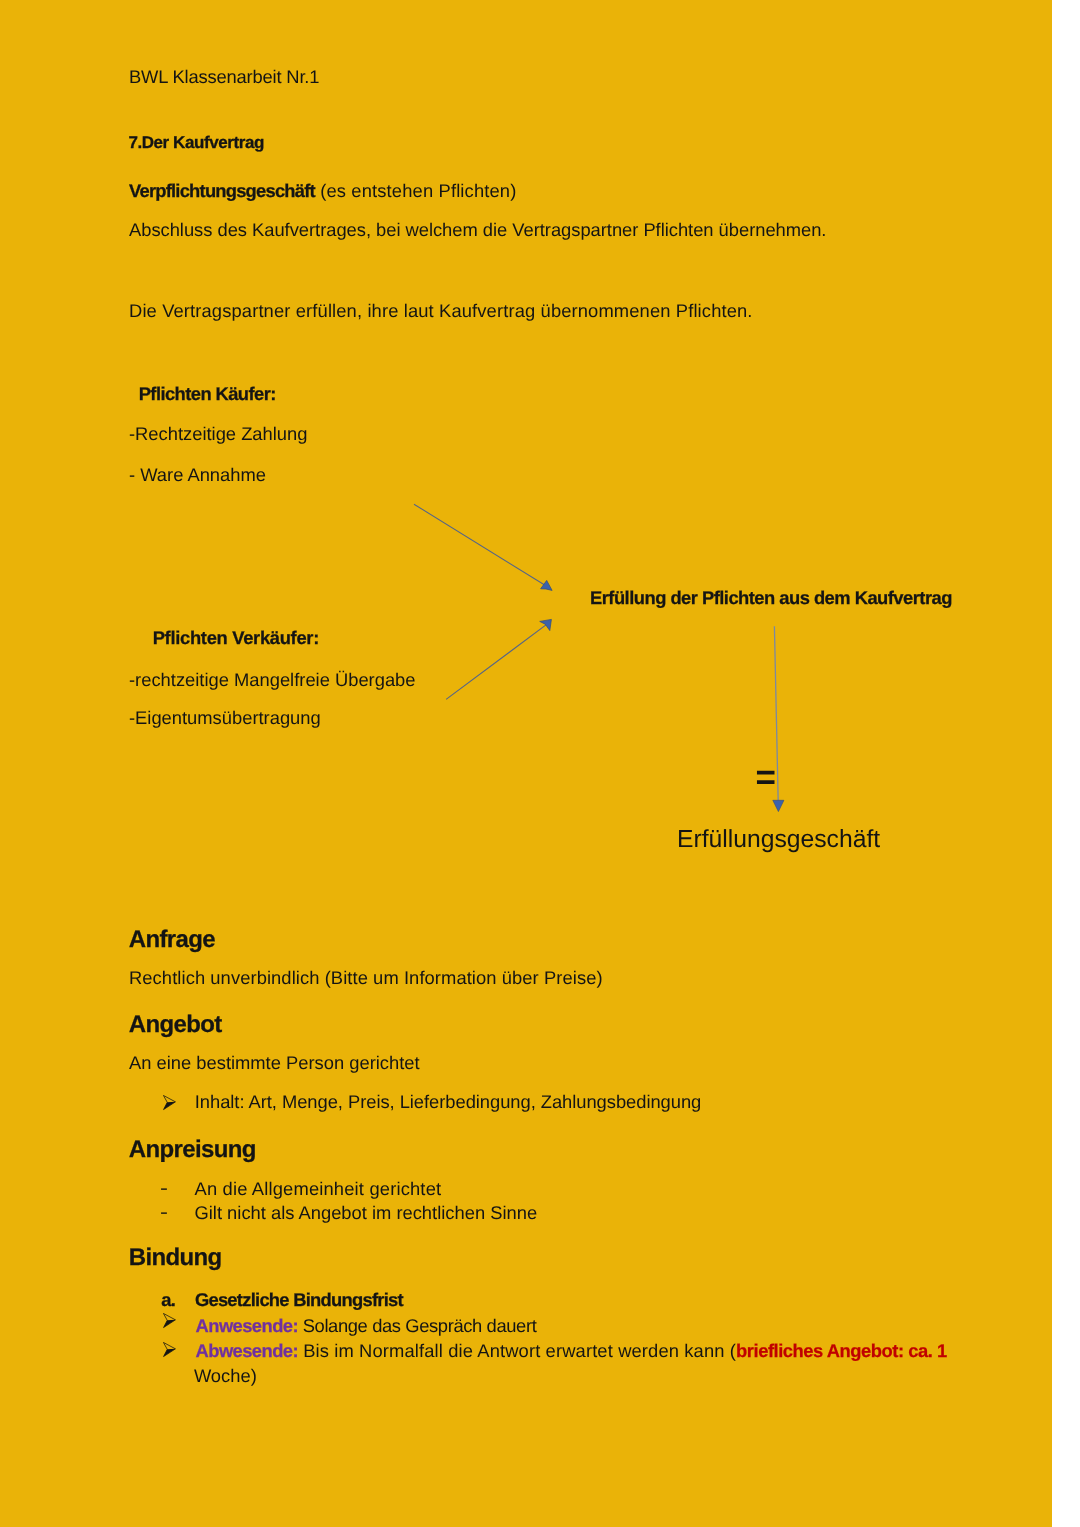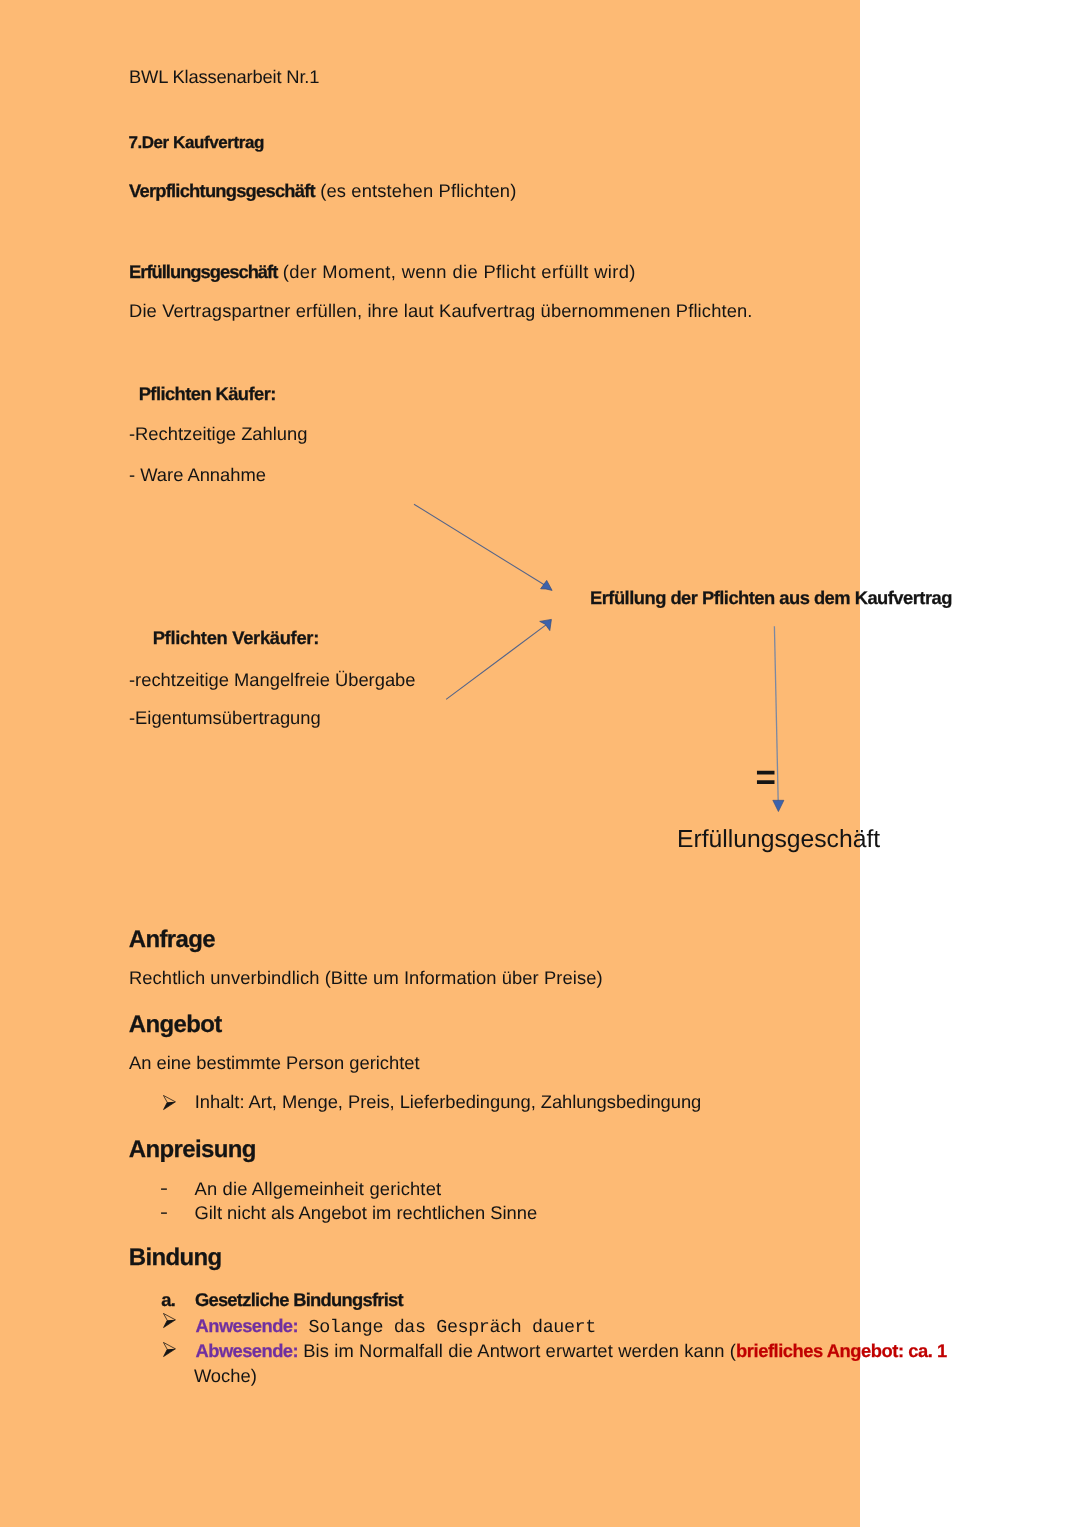--- a/index.html
+++ b/index.html
@@ -1,19 +1,19 @@
 <!DOCTYPE html>
 <html><head>
 <meta charset="utf-8">
 <title>BWL Klassenarbeit Nr.1</title>
 <style>
   html,body{margin:0;padding:0;}
   body{width:1080px;height:1527px;background:#ffffff;overflow:hidden;
        font-family:"Liberation Sans",sans-serif;-webkit-font-smoothing:antialiased;text-rendering:geometricPrecision;}
-  #page{position:relative;width:860px;height:1527px;background:#fdba74;}
+  #page{position:relative;width:1052px;height:1527px;background:#eab308;}
   .ln{position:absolute;font-size:18.35px;line-height:1;color:#141414;white-space:pre;
        -webkit-font-smoothing:antialiased;transform:translateZ(0);}
   .bold{font-weight:bold;letter-spacing:-0.57px;-webkit-text-stroke:0.25px currentColor;}
   .h1{font-size:17px;font-weight:bold;letter-spacing:-0.42px;-webkit-text-stroke:0.3px currentColor;}
   .h2{font-size:24px;font-weight:bold;letter-spacing:-0.62px;-webkit-text-stroke:0.25px currentColor;}
   .big{font-size:24.7px;}
   .eq{font-size:35px;font-weight:bold;}
   #arrows{position:absolute;left:0;top:0;width:1080px;height:1527px;pointer-events:none;}
 </style>
 </head>
@@ -33,22 +33,22 @@
     <g>
       <line x1="774.4" y1="626.3" x2="778.2" y2="801.5" stroke="#7a88a3" stroke-width="1.3"></line>
       <polygon points="772.8,800.3 783.9,800.3 778.4,811.6" fill="#3c62ab" stroke="#2f4a7d" stroke-width="0.6" stroke-linejoin="round"></polygon>
     </g>
   </svg>
 
   <div class="ln" style="left:129px;top:68px;letter-spacing:-0.17px;">BWL Klassenarbeit Nr.1</div>
   <div class="ln h1" style="left:128.4px;top:133.6px;">7.Der Kaufvertrag</div>
 
   <div class="ln" style="left:129px;top:181.6px;"><span class="bold" style="letter-spacing:-0.77px;">Verpflichtungsgeschäft</span><span style="letter-spacing:0.15px;"> (es entstehen Pflichten)</span></div>
+  <div class="ln" style="left:129px;top:221px;letter-spacing:-0.025px;">Abschluss des Kaufvertrages, bei welchem die Vertragspartner Pflichten übernehmen.</div>
 
-  <div class="ln" style="left:129px;top:263.1px;"><span class="bold" style="letter-spacing:-0.99px;">Erfüllungsgeschäft</span><span style="letter-spacing:0.36px;"> (der Moment, wenn die Pflicht erfüllt wird)</span></div>
   <div class="ln" style="left:129px;top:302px;letter-spacing:0.13px;">Die Vertragspartner erfüllen, ihre laut Kaufvertrag übernommenen Pflichten.</div>
 
   <div class="ln bold" style="left:128.7px;top:384.5px;padding-left:10px;">Pflichten Käufer:</div>
   <div class="ln" style="left:129px;top:425.3px;">-Rechtzeitige Zahlung</div>
   <div class="ln" style="left:129px;top:466.4px;">- Ware Annahme</div>
 
   <div class="ln bold" style="left:128.7px;top:629px;letter-spacing:-0.3px;padding-left:24px;">Pflichten Verkäufer:</div>
   <div class="ln" style="left:129px;top:671px;">-rechtzeitige Mangelfreie Übergabe</div>
   <div class="ln" style="left:129px;top:709.1px;">-Eigentumsübertragung</div>
 
@@ -75,21 +75,21 @@
   <div class="ln" style="left:194.5px;top:1204px;">Gilt nicht als Angebot im rechtlichen Sinne</div>
 
   <div class="ln h2" style="left:128.7px;top:1246.2px;">Bindung</div>
   <div class="ln bold" style="left:161.2px;top:1290.6px;">a.</div>
   <div class="ln bold" style="left:194.9px;top:1290.6px;letter-spacing:-0.73px;">Gesetzliche Bindungsfrist</div>
 
   <svg style="position:absolute;left:162.7px;top:1313.3px;" width="14" height="16" viewBox="0 0 14 16">
     <path d="M0.45 0.45 L12.45 6.85 L0.55 14.55 L4.25 7.35 Z" fill="none" stroke="#141414" stroke-width="0.75" stroke-linejoin="miter"></path>
     <path d="M4.25 7.35 L12.45 6.85 L0.55 14.55 Z" fill="#141414"></path>
   </svg>
-  <div class="ln" style="left:195.6px;top:1316.9px;"><span class="bold" style="color:#7030a0">Anwesende:</span><span style="letter-spacing:-0.37px;font-family:Liberation Mono, monospace;"> Solange das Gespräch dauert</span></div>
+  <div class="ln" style="left:195.6px;top:1316.9px;"><span class="bold" style="color:#7030a0">Anwesende:</span><span style="letter-spacing:-0.37px;"> Solange das Gespräch dauert</span></div>
 
   <svg style="position:absolute;left:162.7px;top:1341.6px;" width="14" height="16" viewBox="0 0 14 16">
     <path d="M0.45 0.45 L12.45 6.85 L0.55 14.55 L4.25 7.35 Z" fill="none" stroke="#141414" stroke-width="0.75" stroke-linejoin="miter"></path>
     <path d="M4.25 7.35 L12.45 6.85 L0.55 14.55 Z" fill="#141414"></path>
   </svg>
   <div class="ln" style="left:195.6px;top:1341.9px;"><span class="bold" style="color:#7030a0">Abwesende:</span><span style="letter-spacing:0.13px;"> Bis im Normalfall die Antwort erwartet werden kann (</span><span class="bold" style="color:#c00000;letter-spacing:-0.46px;">briefliches Angebot: ca. 1</span></div>
   <div class="ln" style="left:193.9px;top:1366.9px;">Woche)</div>
 
 </div>
 

